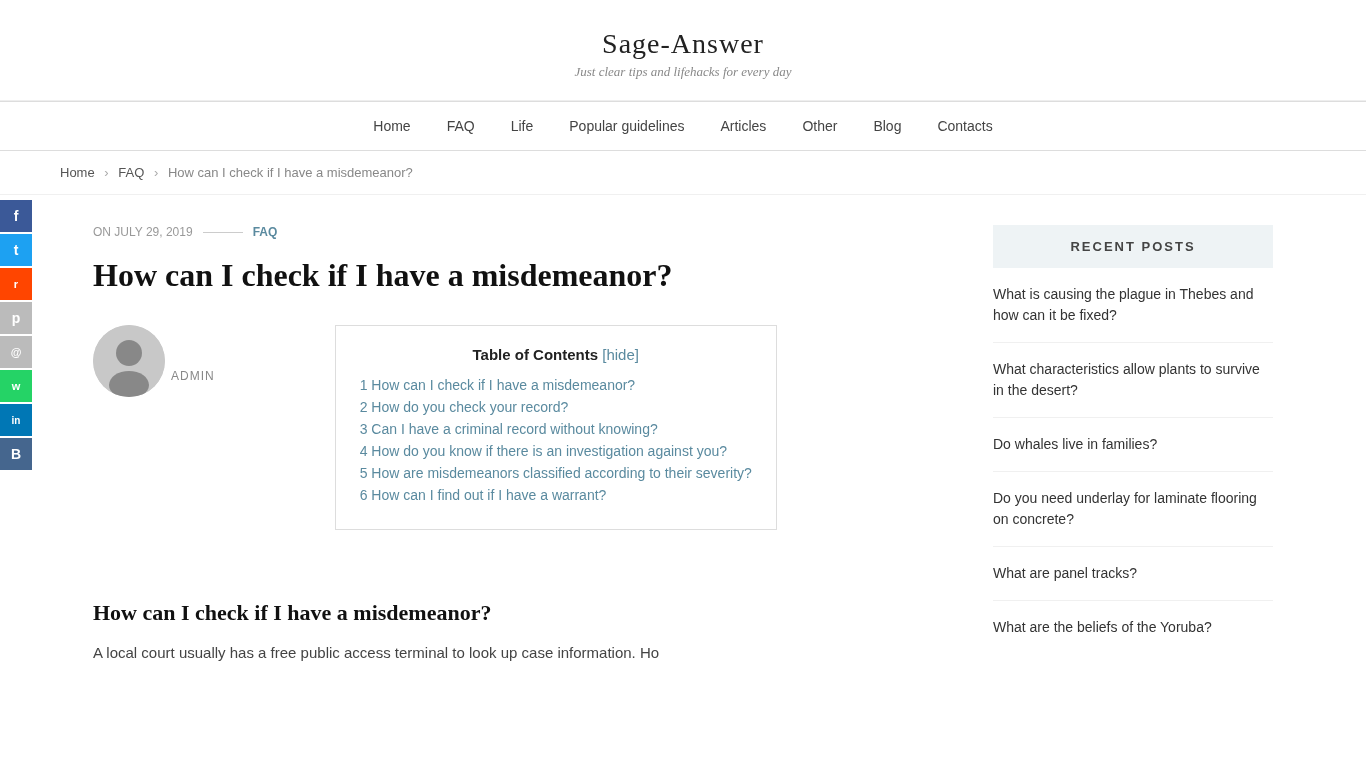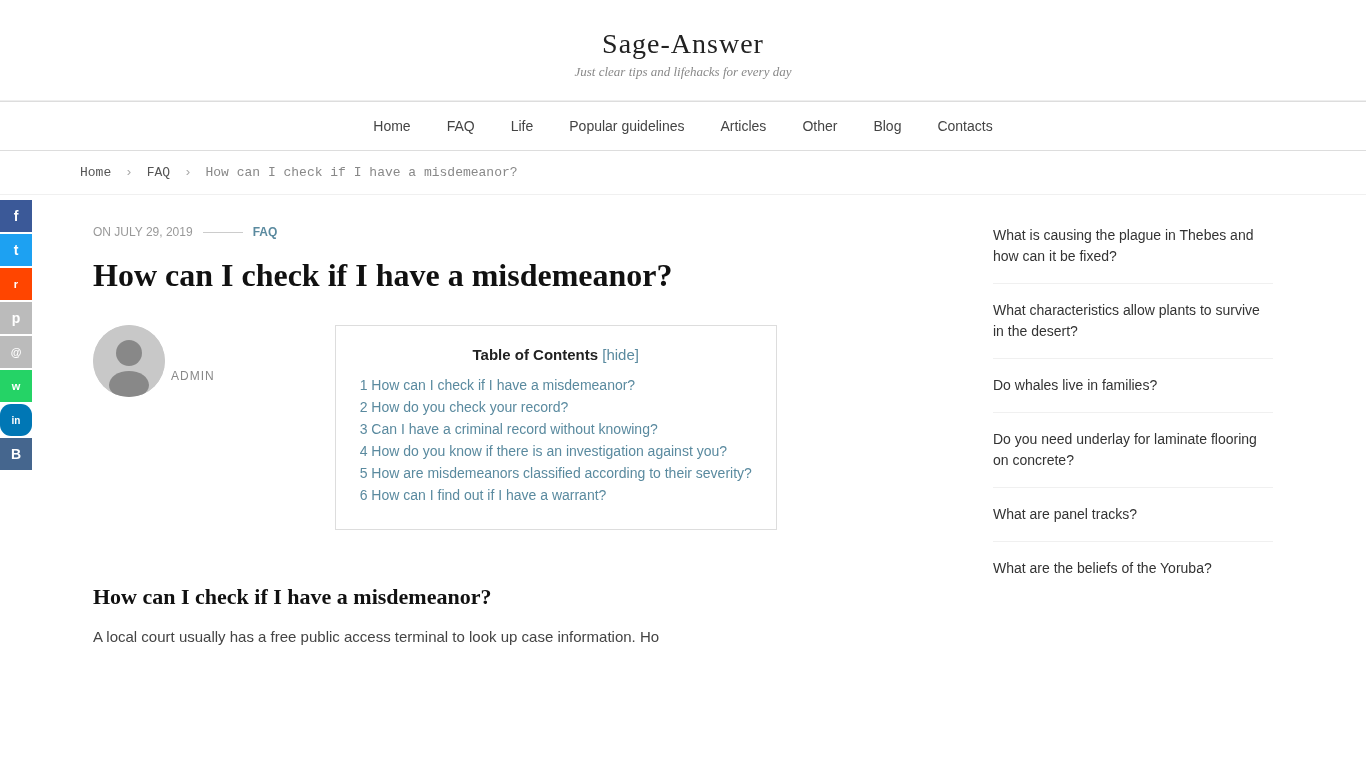--- a/index.html
+++ b/index.html
@@ -77,23 +77,23 @@
     .social-btn.twitter { background: #1da1f2; }
     .social-btn.reddit { background: #ff4500; }
     .social-btn.pinterest { background: #bbb; }
     .social-btn.email { background: #bbb; }
     .social-btn.whatsapp { background: #25d366; }
     .social-btn.linkedin { background: #0077b5; }
     .social-btn.vk { background: #45668e; }
 
     
     .breadcrumb {
-      padding: 14px 80px;
+      padding: 14px 60px;
       font-size: 13px;
-      font-family: Liberation Mono, monospace;
+      font-family: Liberation Sans, sans-serif;
       color: #888;
       border-bottom: 1px solid #f0f0f0;
       background: #fff;
     }
     .breadcrumb a { color: #555; text-decoration: none; }
     .breadcrumb .sep { margin: 0 6px; color: #aaa; }
     .breadcrumb .current { color: #888; }
 
     
     .page-layout {
@@ -172,21 +172,21 @@
       text-transform: uppercase;
       letter-spacing: 1px;
       margin-top: 30px;
     }
 
     
     .toc-box {
       border: 1px solid #ddd;
       padding: 20px 24px;
       margin-left: 100px;
-      margin-bottom: 30px;
+      margin-bottom: 46px;
       background: #fff;
     }
     .toc-title {
       font-size: 15px;
       font-family: Arial, sans-serif;
       font-weight: bold;
       text-align: center;
       margin-bottom: 14px;
       color: #222;
     }
@@ -259,21 +259,21 @@
 </head>
 <body>
 
 <div class="social-sidebar">
   <div class="social-btn facebook">f</div>
   <div class="social-btn twitter">t</div>
   <div class="social-btn reddit" style="font-size:11px;">r</div>
   <div class="social-btn pinterest">p</div>
   <div class="social-btn email" style="font-size:11px;">@</div>
   <div class="social-btn whatsapp" style="font-size:11px;">w</div>
-  <div class="social-btn linkedin" style="font-size:10px;border-radius:11px;">in</div>
+  <div class="social-btn linkedin" style="font-size:10px;">in</div>
   <div class="social-btn vk">B</div>
 </div>
 
 <header class="site-header">
   <div class="site-title">Sage-Answer</div>
   <div class="site-tagline">Just clear tips and lifehacks for every day</div>
 </header>
 
 <nav class="main-nav">
   <ul>
@@ -351,20 +351,21 @@
         </ul>
       </div>
     </div>
 
     <h2 class="section-heading">How can I check if I have a misdemeanor?</h2>
     <p class="section-text">A local court usually has a free public access terminal to look up case information. Ho</p>
 
   </main>
 
   <aside class="sidebar">
+    <div class="sidebar-section-title">RECENT POSTS</div>
     <ul class="recent-posts-list">
       <li><a href="#">What is causing the plague in Thebes and how can it be fixed?</a></li>
       <li><a href="#">What characteristics allow plants to survive in the desert?</a></li>
       <li><a href="#">Do whales live in families?</a></li>
       <li><a href="#">Do you need underlay for laminate flooring on concrete?</a></li>
       <li><a href="#">What are panel tracks?</a></li>
       <li><a href="#">What are the beliefs of the Yoruba?</a></li>
     </ul>
   </aside>
 

